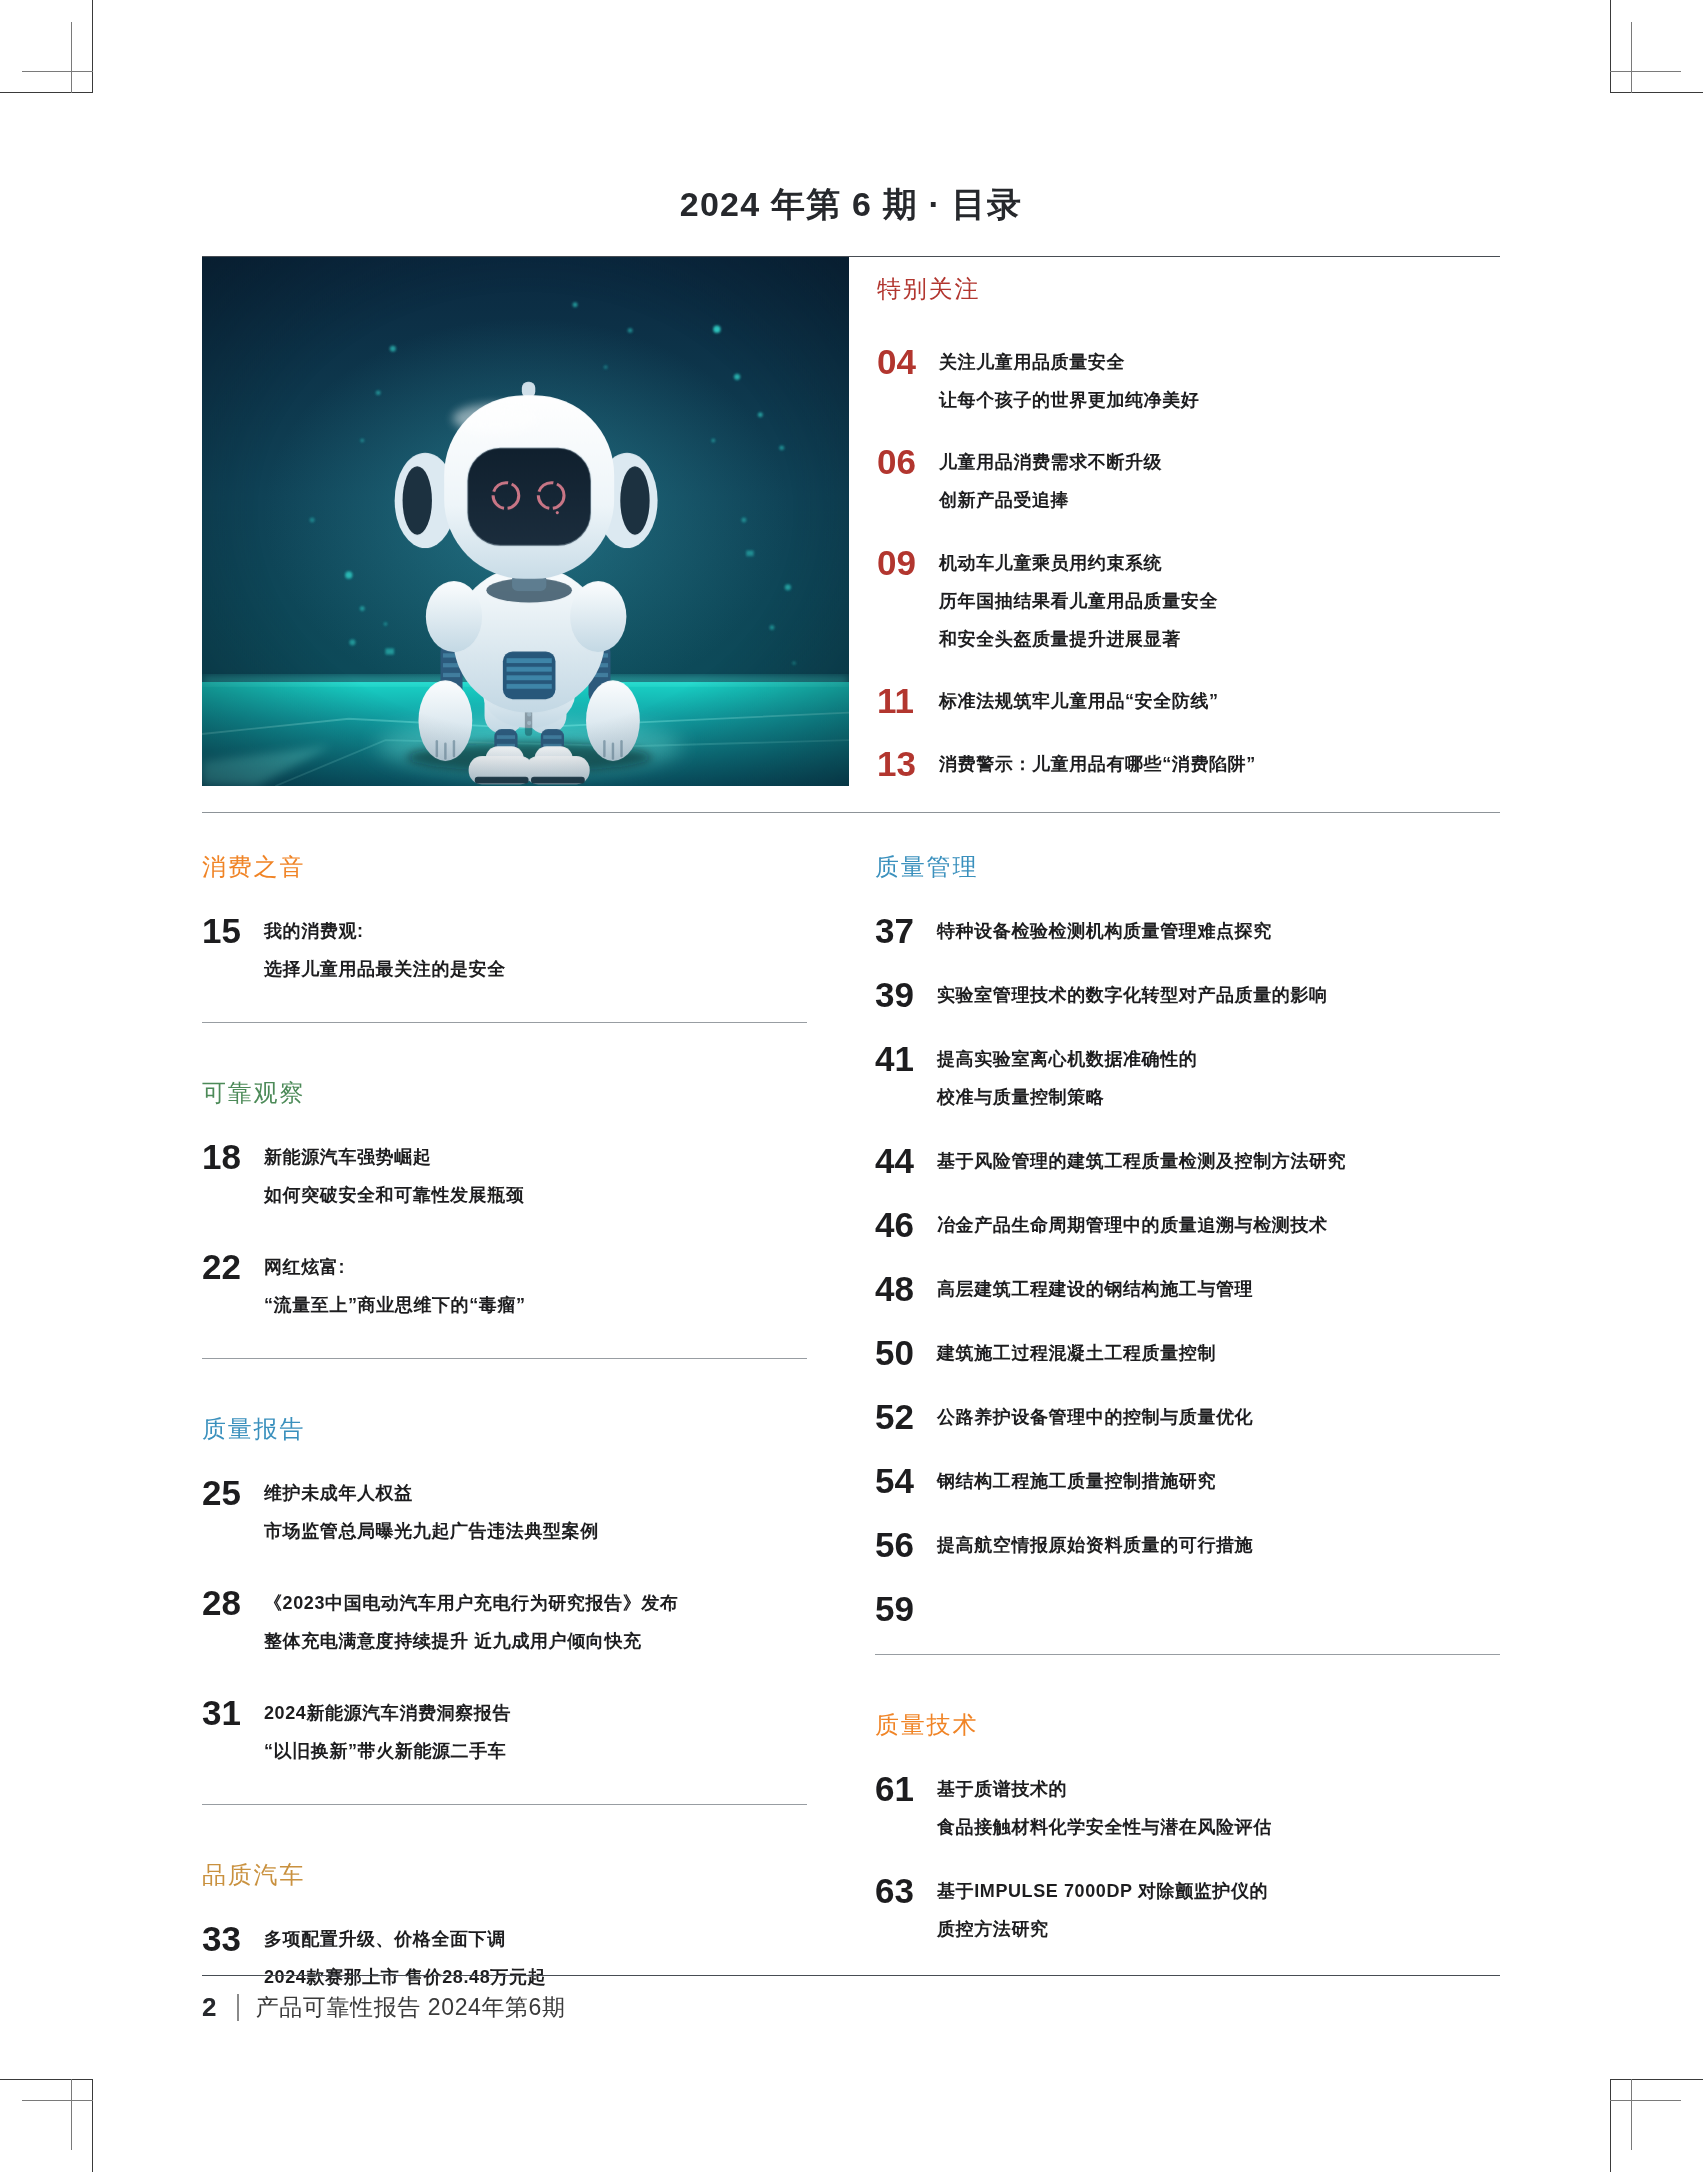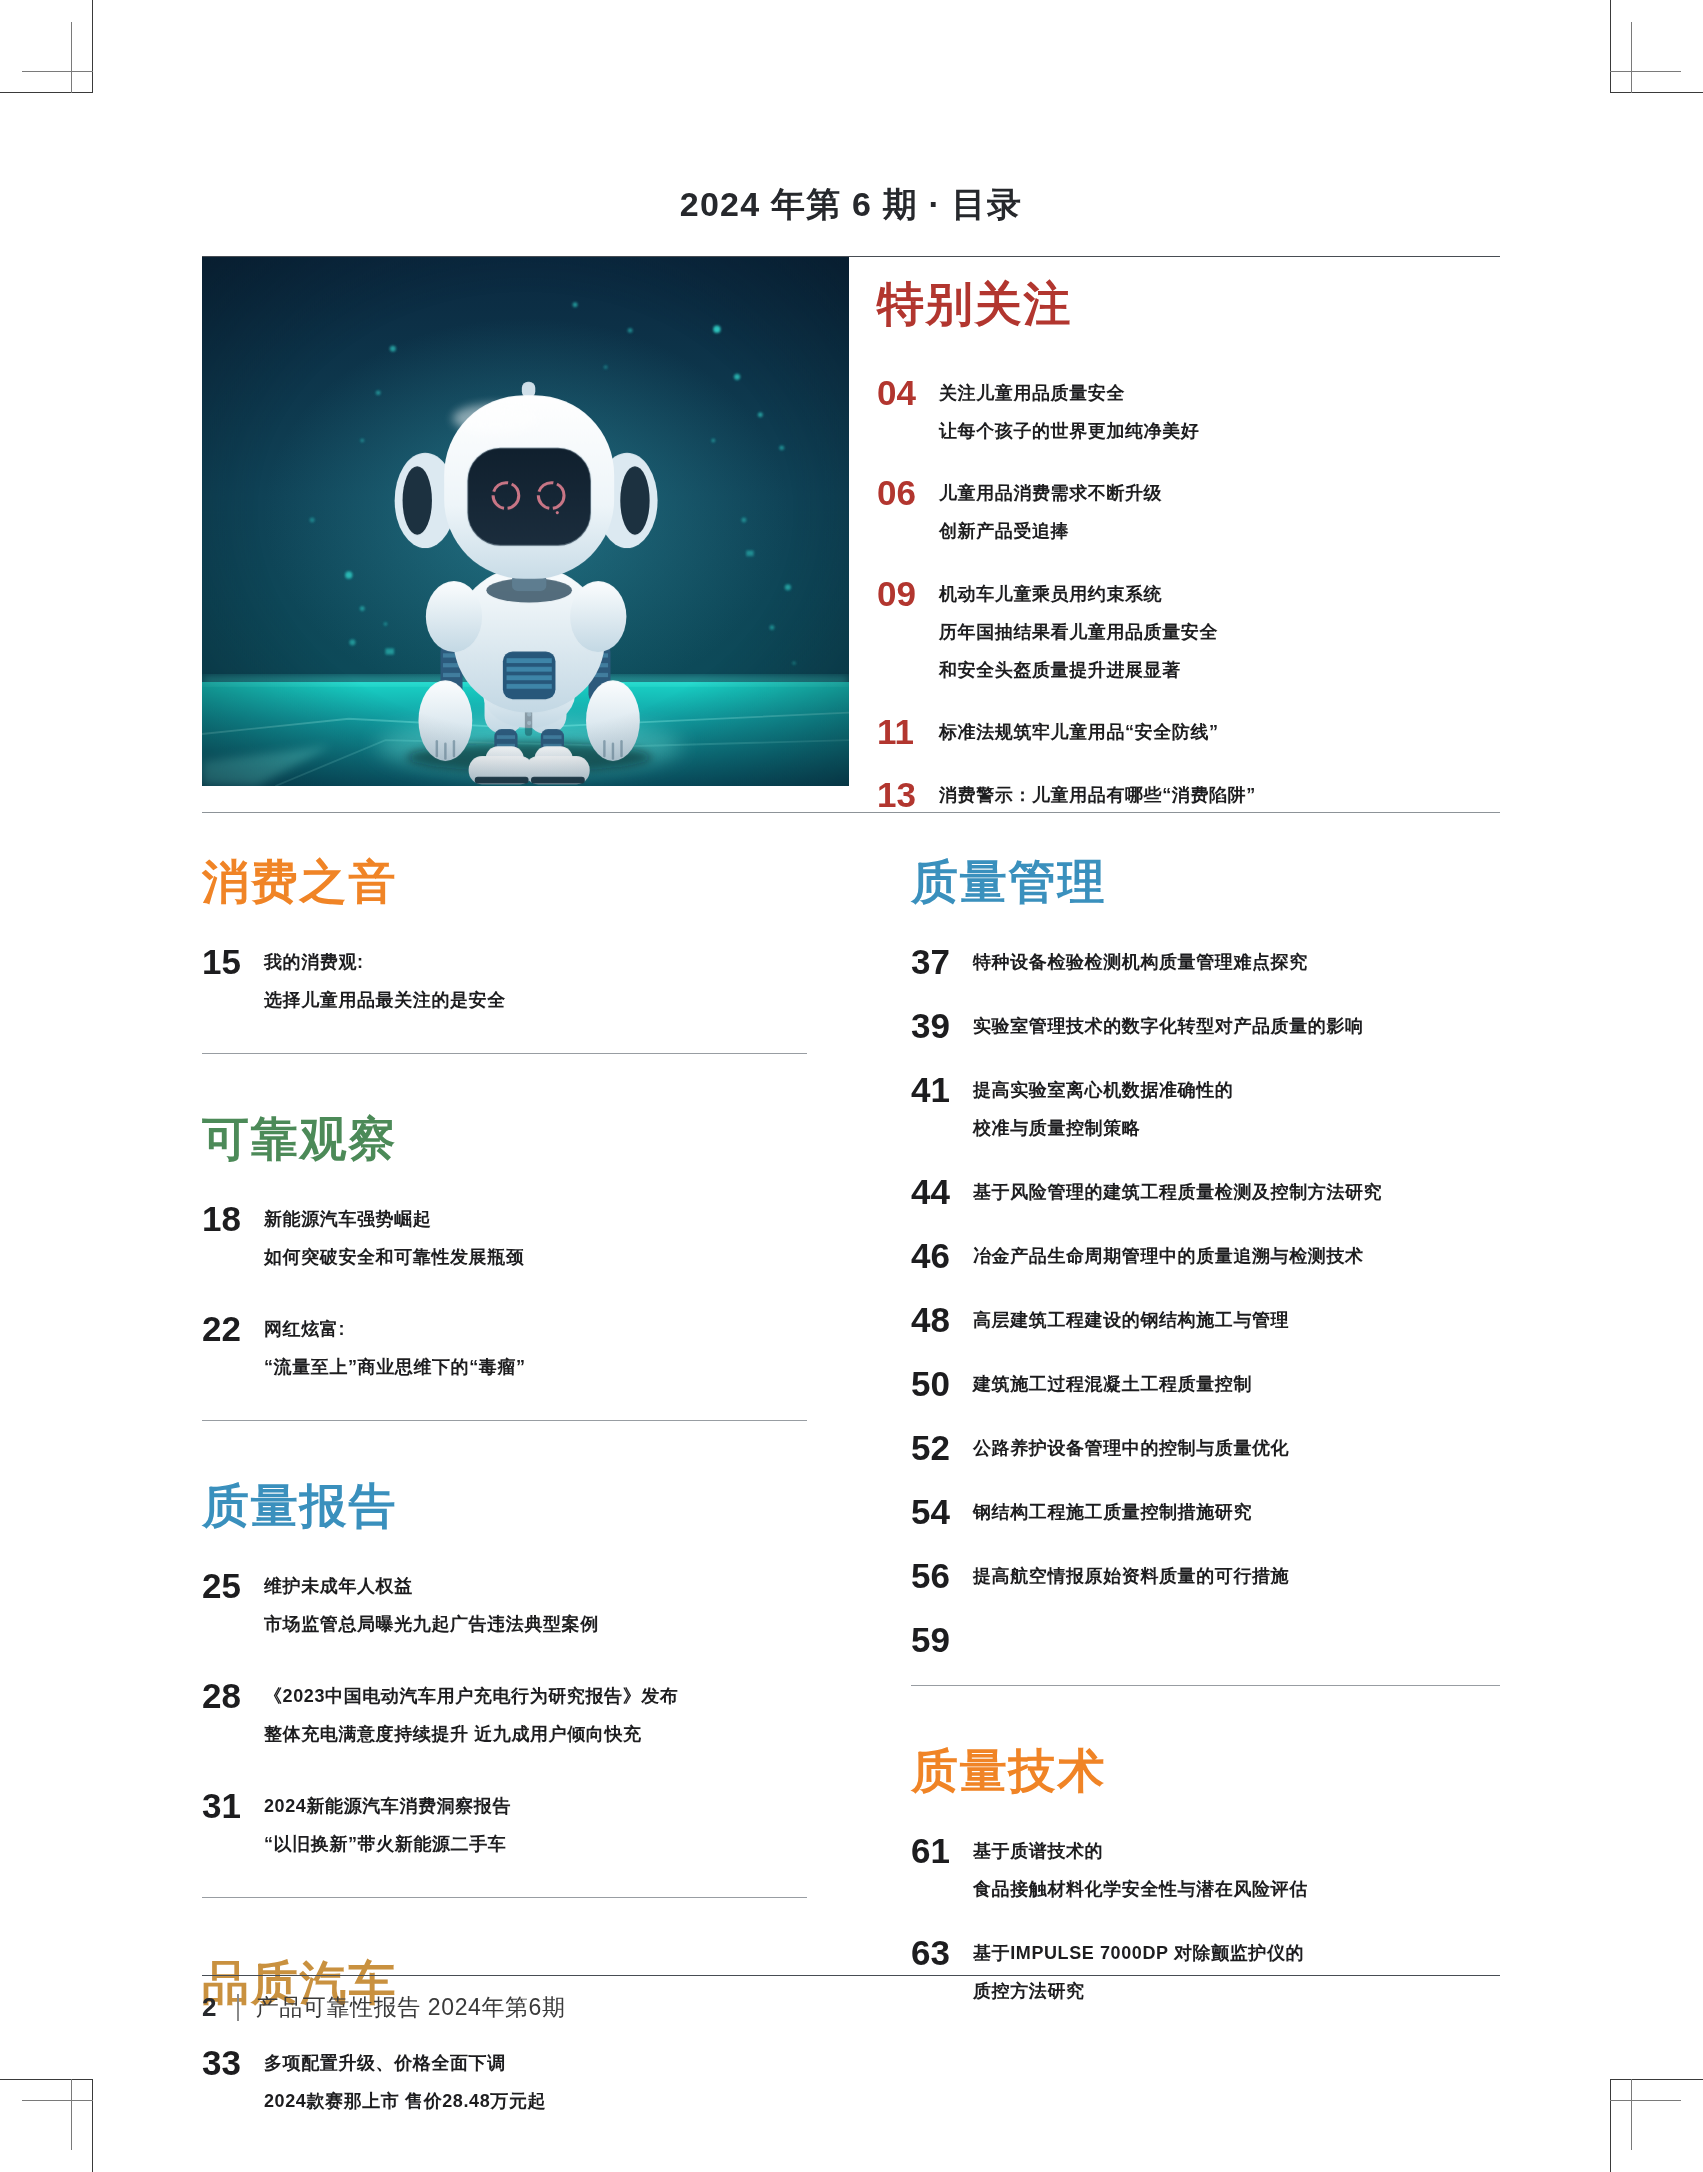--- a/index.html
+++ b/index.html
@@ -15,31 +15,31 @@
   .cm.h{height:1.2px;}
   
   .page-header{position:absolute;left:202px;right:203px;top:182px;
     border-bottom:1.8px solid #474d54;padding-bottom:28px;text-align:center;}
   .page-header h1{margin:0;font-size:34px;font-weight:700;color:#26282c;letter-spacing:1.2px;}
   
   .top-row{position:absolute;left:202px;right:203px;top:257px;display:flex;gap:28px;}
   .cover{margin:0;flex:0 0 647px;width:647px;height:529px;}
   .featured{flex:1 1 auto;padding-top:16px;}
   
-  .sec-title{margin:0 0 29px 0;font-size:47px;font-weight:700;letter-spacing:1.8px;}
+  .sec-title{margin:0 0 29px 0;font-size:24px;font-weight:400;letter-spacing:1.8px;}
   .toc-item{display:flex;align-items:flex-start;}
   .pg{flex:0 0 62px;font-size:35px;font-weight:700;line-height:38px;}
   .ttl{display:block;}
   .ln{display:block;font-size:18px;font-weight:700;line-height:38px;white-space:nowrap;letter-spacing:0.6px;}
   .featured .toc-item{margin-bottom:24.4px;}
   .featured .sec-title{margin-bottom:38px;}
   .divider{border:none;border-top:1.8px solid #989da2;margin:14.7px 0 54px 0;}
   
   .columns{position:absolute;left:202px;right:203px;top:851px;
-    display:grid;grid-template-columns:605px 1fr;column-gap:104px;}
+    display:grid;grid-template-columns:605px 1fr;column-gap:68px;}
   .col-left .toc-item{margin-bottom:34px;}
   .col-right .toc-item{margin-bottom:26px;}
   .col-left section, .col-right section{display:block;}
   
   .main-rule{position:absolute;left:202px;right:203px;top:812px;border-top:1.8px solid #8d9398;}
   
   .page-footer{position:absolute;left:202px;right:203px;top:1975px;
     border-top:1.8px solid #474d54;padding-top:16px;display:flex;align-items:center;}
   .footer-pg{font-size:26px;font-weight:700;color:#26282c;}
   .footer-bar{width:1.2px;height:27px;background:#8a8a8a;margin:0 17px 0 21px;}

